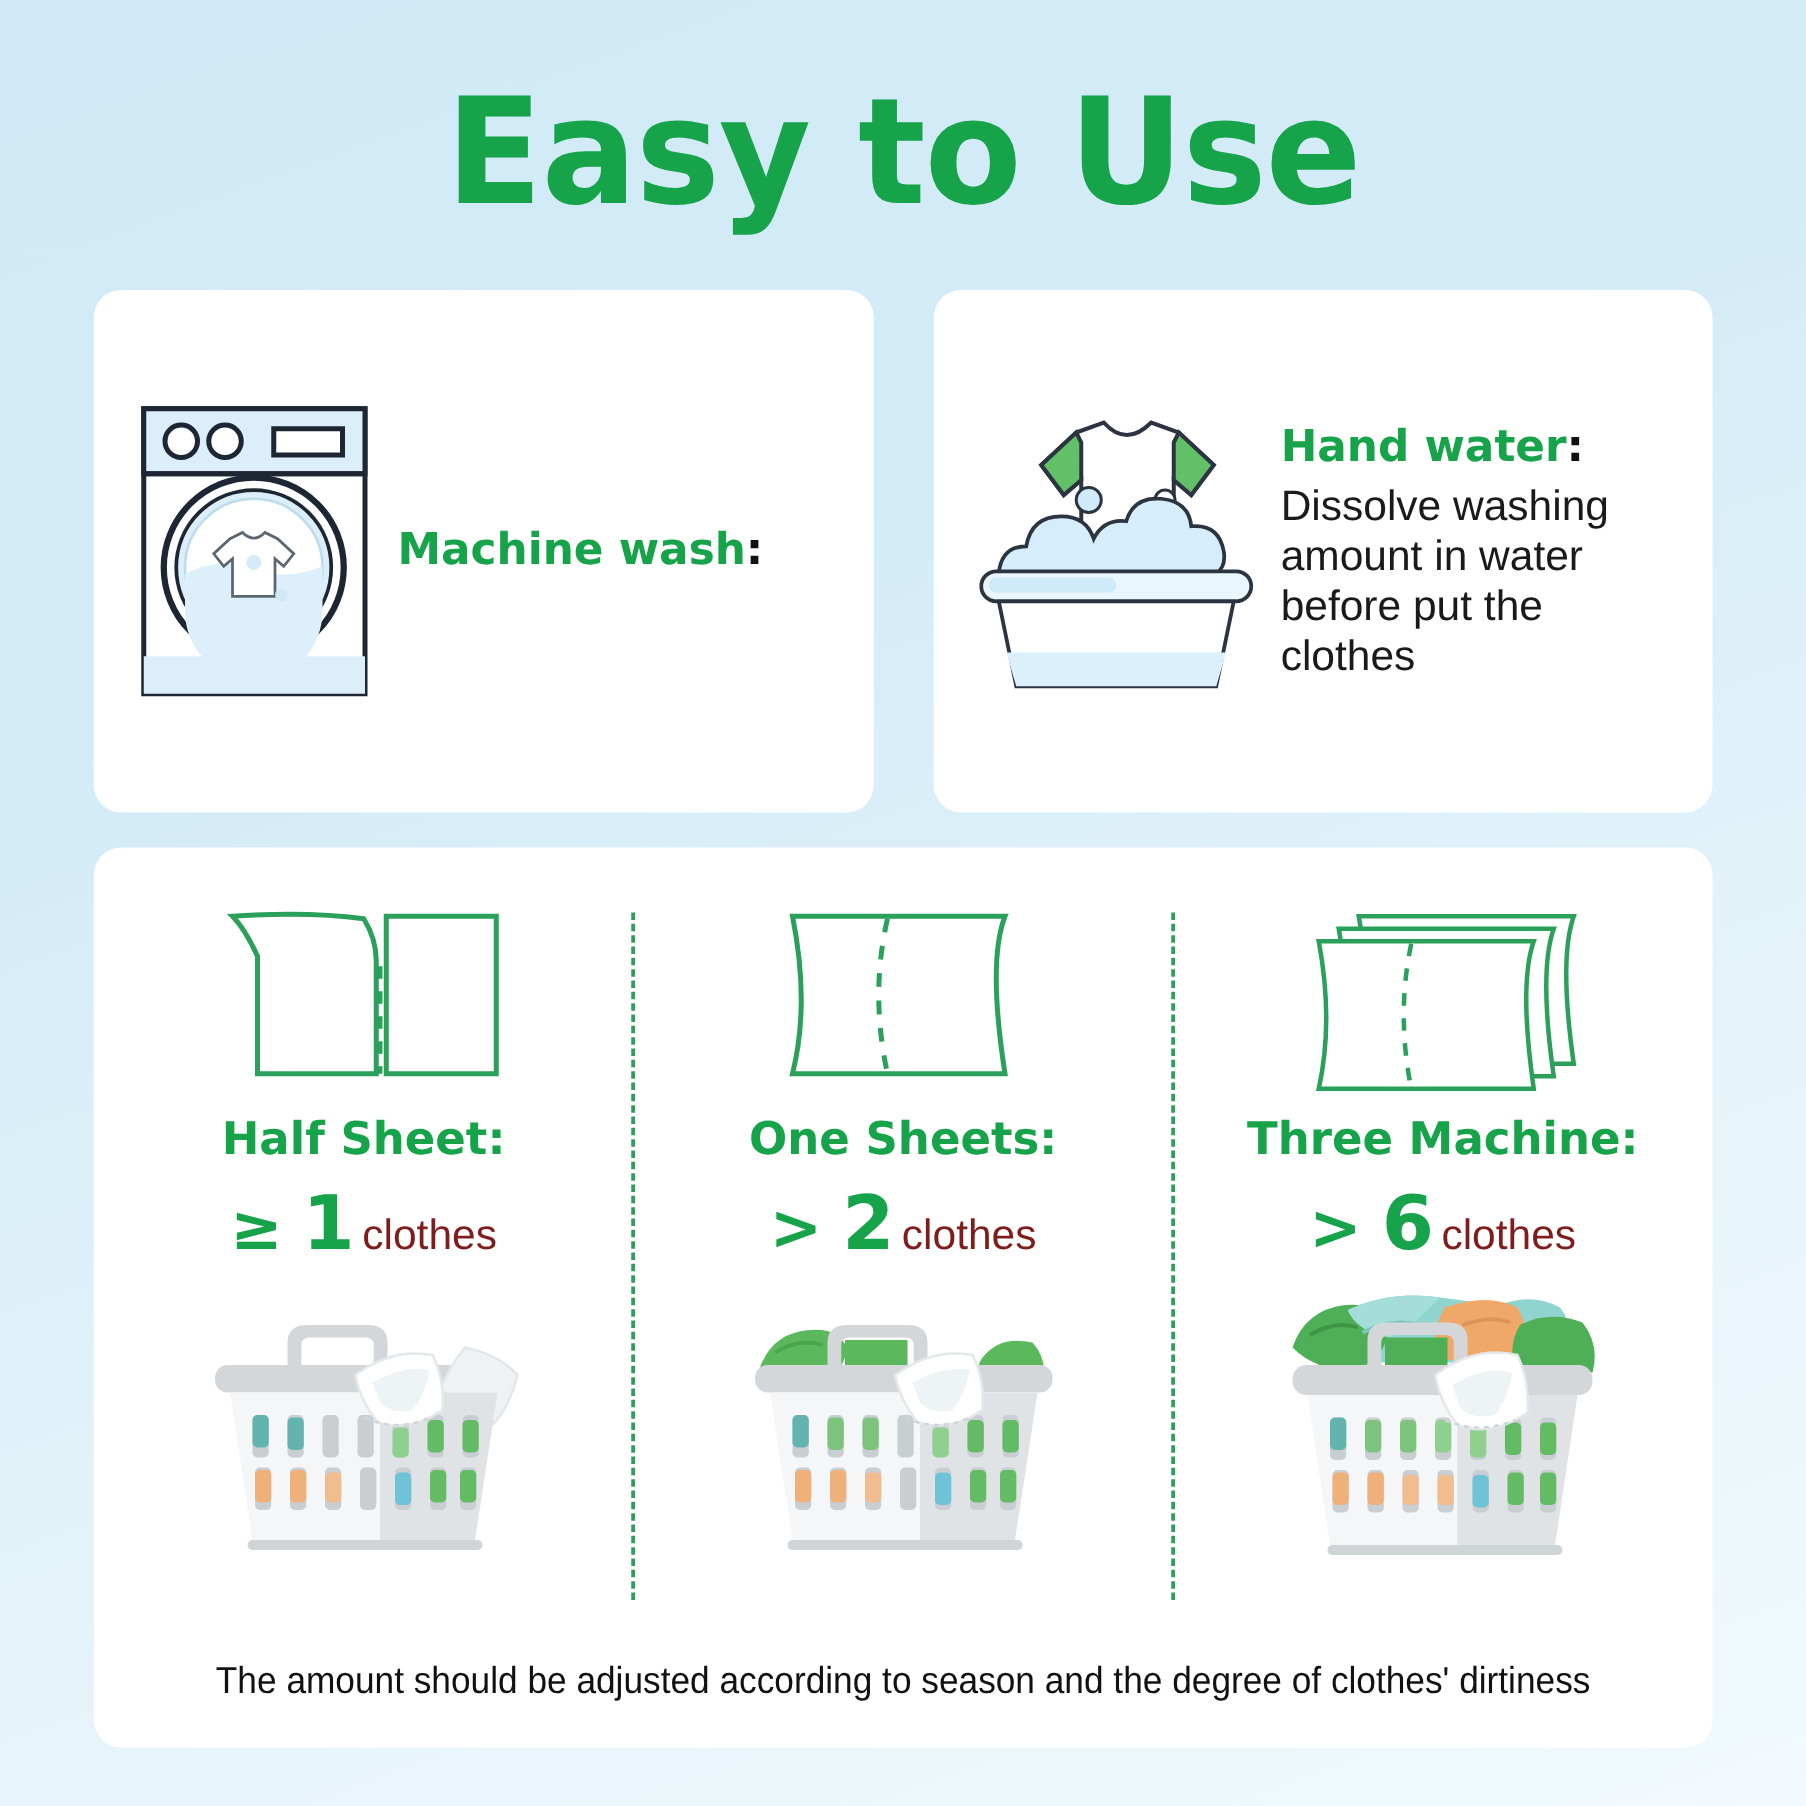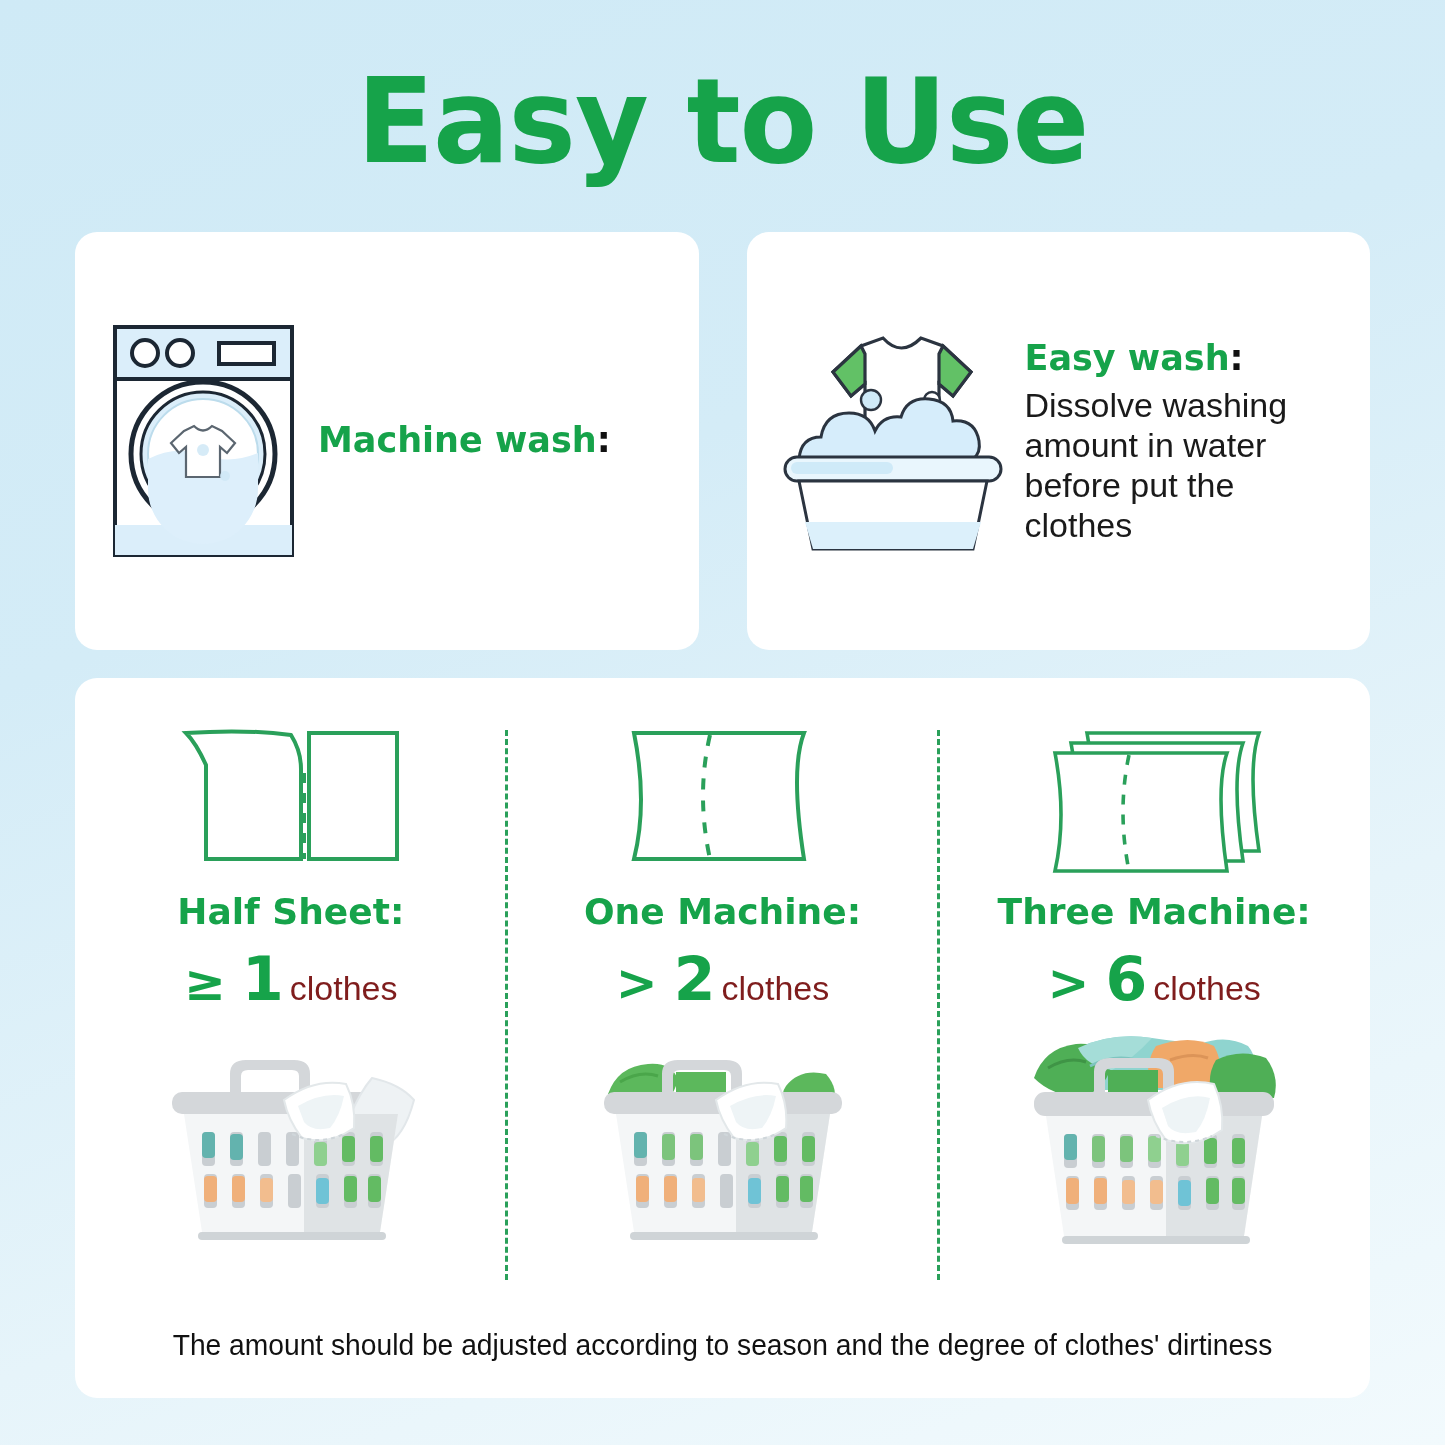--- a/index.html
+++ b/index.html
@@ -170,21 +170,21 @@
 
         <path d="M26 135 q2 -22 22 -22 q4 -24 28 -24 q20 0 26 18 q8 -16 26 -14 q6 -20 28 -18 q22 2 24 22 q22 -2 26 20 q2 12 -6 18 h-174 z" fill="#d6edfb" stroke="#2b3440" stroke-width="3"></path>
 
         <rect x="12" y="133" width="216" height="24" rx="12" fill="#e9f6fd" stroke="#2b3440" stroke-width="3"></rect>
         <rect x="18" y="138" width="102" height="12" rx="6" fill="#cfeaf8"></rect>
         <path d="M26 157 h188 l-14 68 h-160 z" fill="#ffffff" stroke="#2b3440" stroke-width="3"></path>
         <path d="M32 198 h176 l-8 27 h-160 z" fill="#dcf0fb"></path>
       </svg>
     </div>
     <div class="card-text">
-      <div class="card-head"><span>Easy wash</span><span class="colon">:</span></div>
+      <div class="card-head"><span>Hand water</span><span class="colon">:</span></div>
       <div class="card-body">Dissolve washing amount in water before put the clothes</div>
     </div>
   </div>
 </div>
 
 <div class="panel">
   <div class="dose-row">
 
     <div class="divider d1"></div>
     <div class="divider d2"></div>
@@ -247,21 +247,21 @@
       </div>
     </div>
 
     <div class="dose-col">
       <div class="sheet-art">
         <svg width="210" height="150" viewBox="0 0 210 150">
           <path d="M16 12 h170 q-14 36 0 126 h-170 q14 -56 0 -126 z" fill="none" stroke="#2aa05a" stroke-width="4"></path>
           <path d="M92 14 q-14 60 0 124" fill="none" stroke="#2aa05a" stroke-width="4" stroke-dasharray="11 11"></path>
         </svg>
       </div>
-      <div class="dose-label"><span>One Machine</span><span class="colon">:</span></div>
+      <div class="dose-label"><span>One Sheets</span><span class="colon">:</span></div>
       <div class="dose-qty">
         <span class="dose-op">&gt;</span>
         <span class="dose-num">2</span>
         <span class="dose-unit">clothes</span>
       </div>
       <div class="basket-art">
         <svg width="265" height="205" viewBox="0 0 265 205">
           <path d="M18 48 q10 -28 40 -30 q24 -2 30 16 q-6 22 -26 32 q-28 2 -44 -18 z" fill="#5cb85c"></path>
           <path d="M30 36 q20 -12 38 -6" fill="none" stroke="#4aa64a" stroke-width="3"></path>
           <path d="M196 40 q14 -18 40 -12 q14 16 6 32 h-48 q-4 -12 2 -20 z" fill="#5cb85c"></path>

